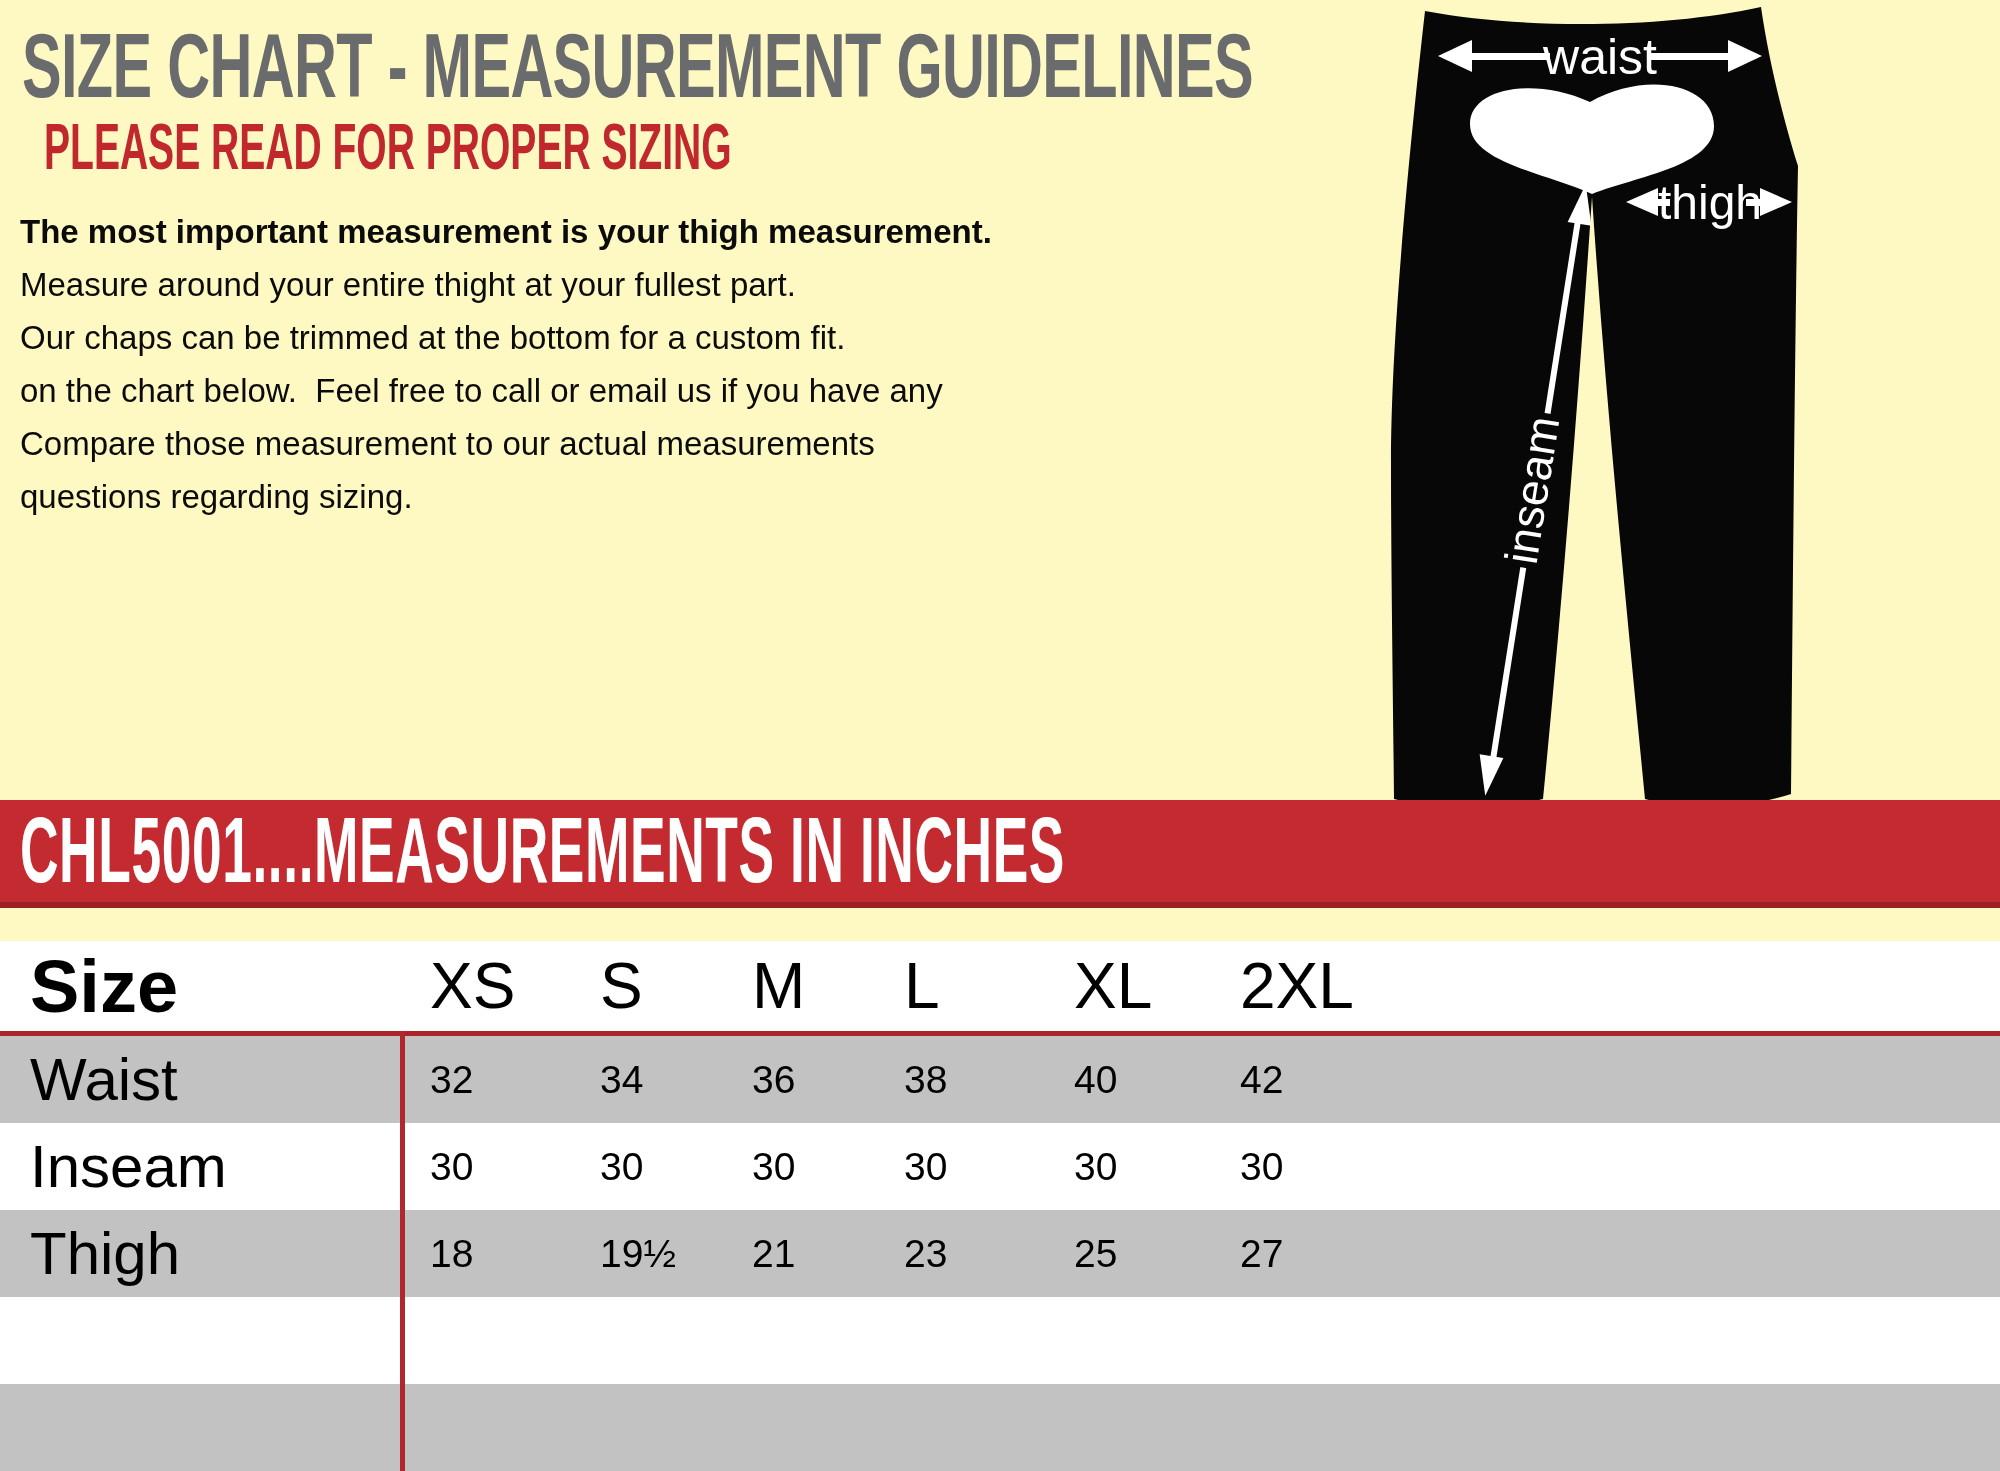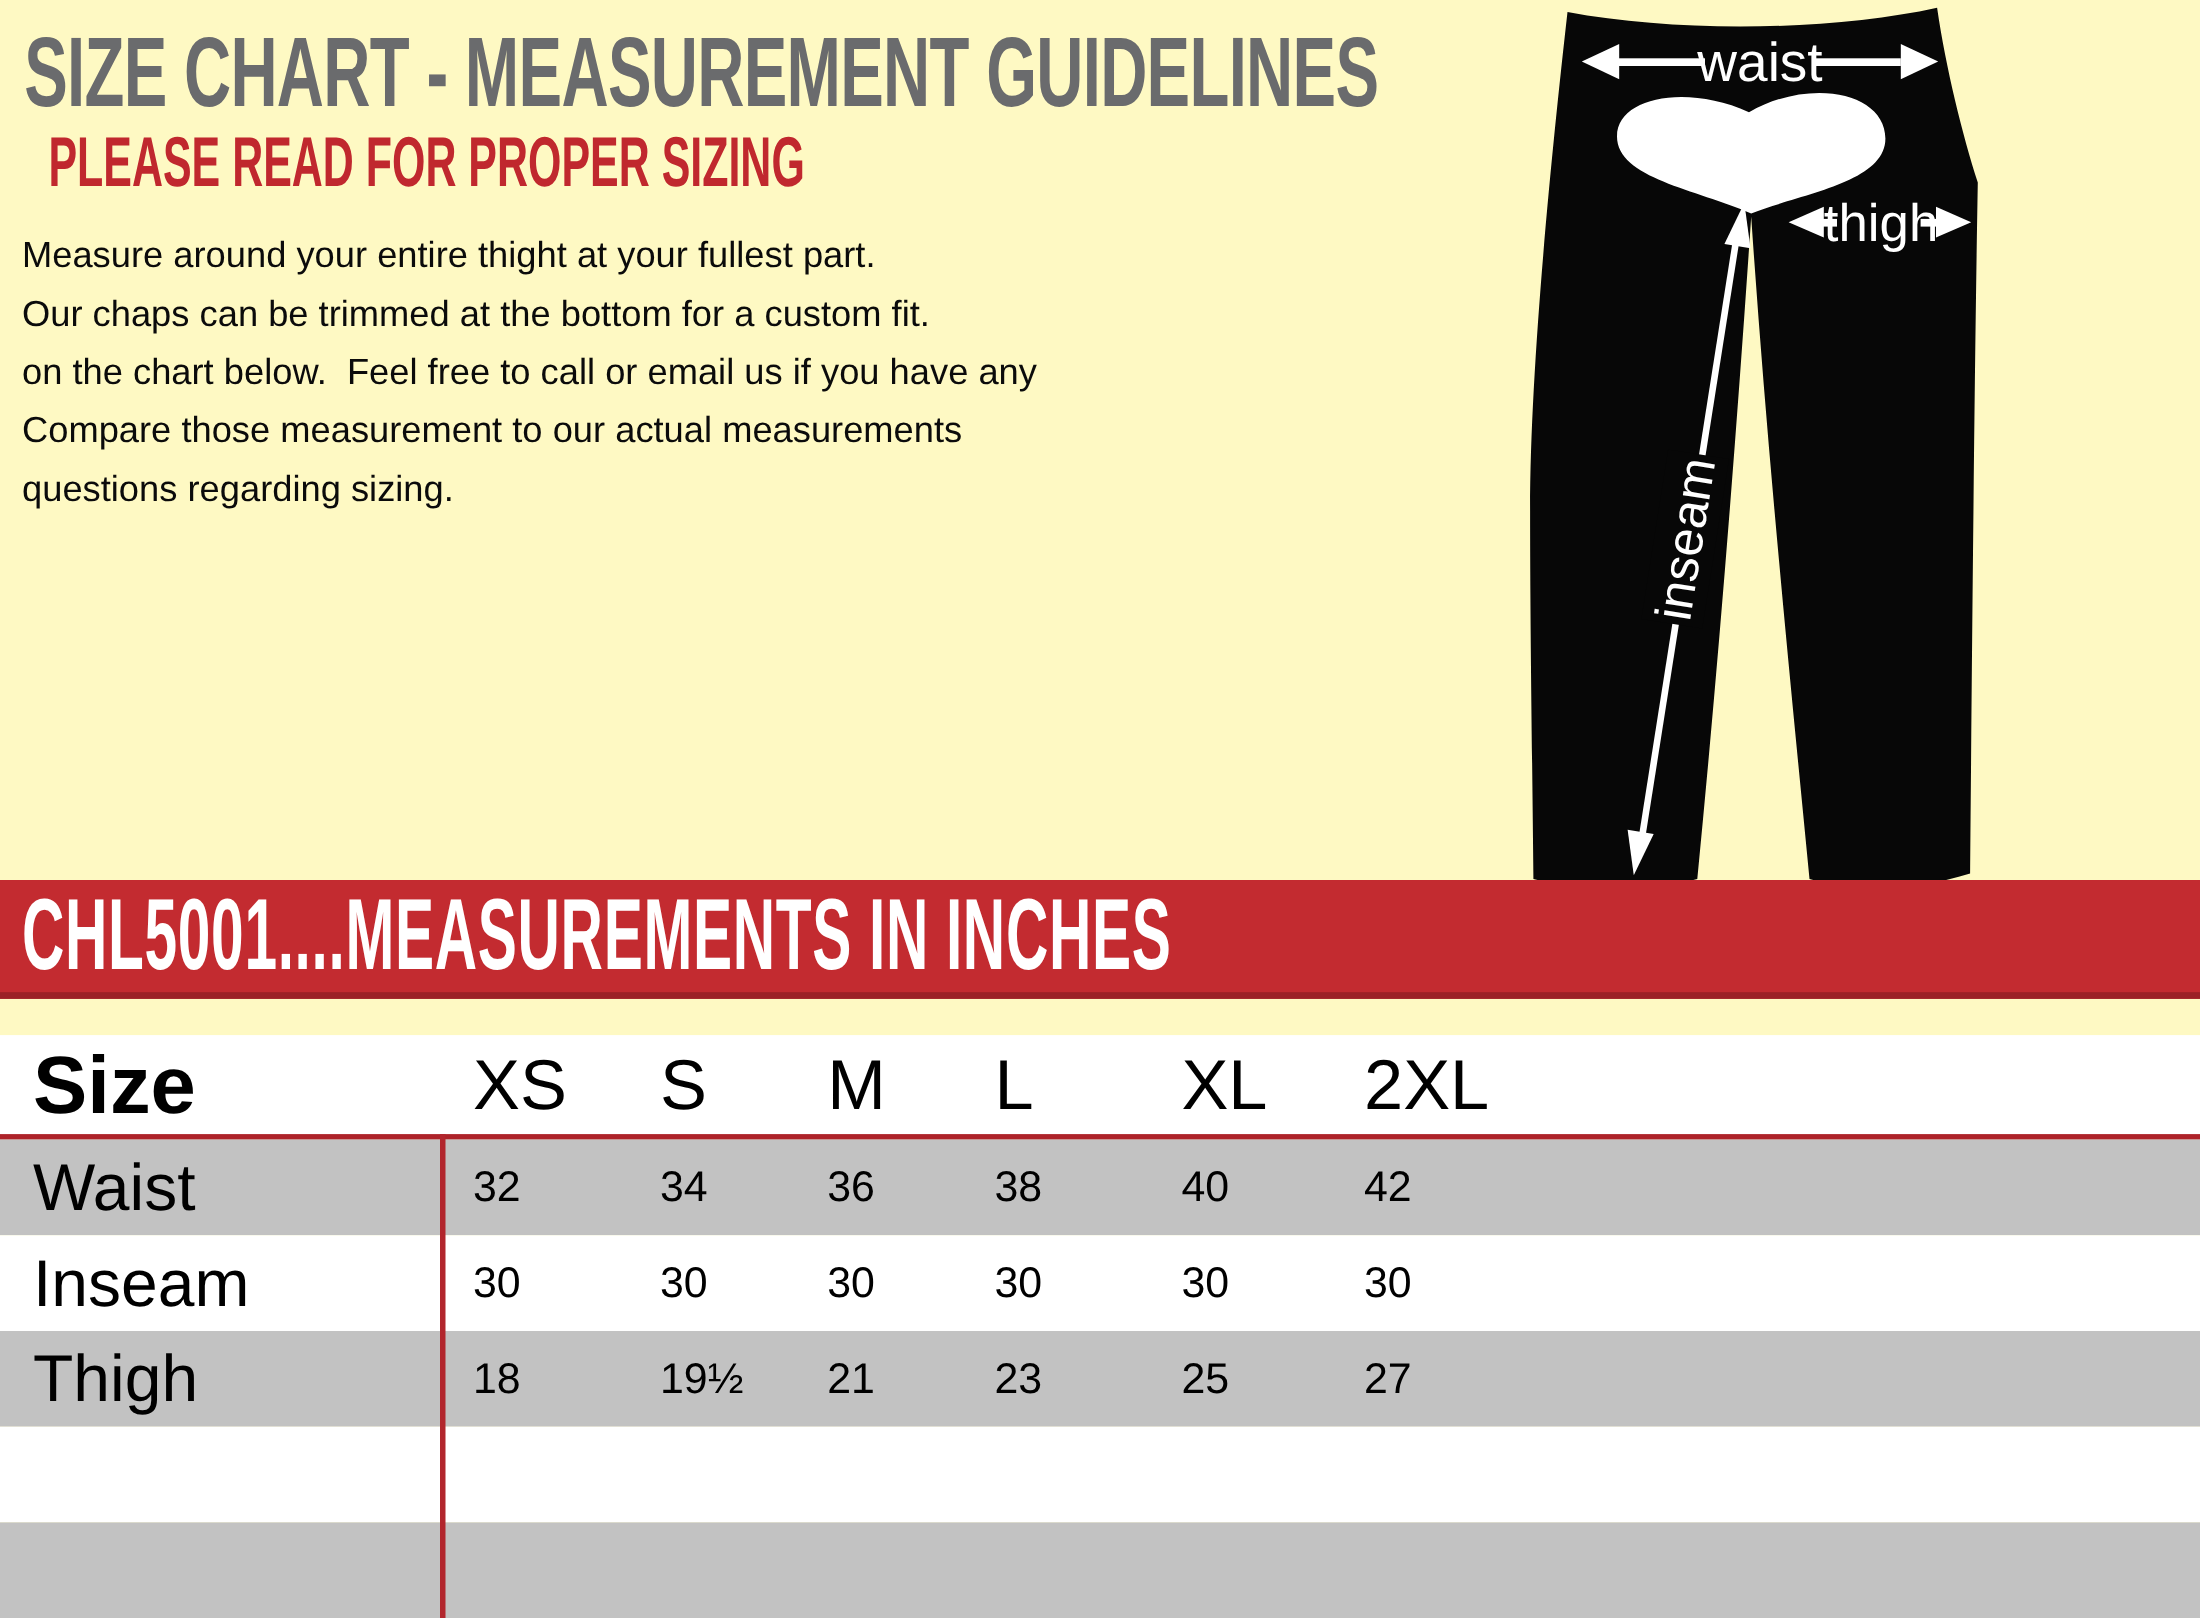--- a/index.html
+++ b/index.html
@@ -61,20 +61,21 @@
 
 <div class="page">
 
   <div class="title-wrap">
     <span class="condensed">SIZE CHART - MEASUREMENT GUIDELINES</span>
   </div>
   <div class="subtitle-wrap">
     <span class="condensed">PLEASE READ FOR PROPER SIZING</span>
   </div>
   <div class="paragraph">
+    <div class="para-line bold">The most important measurement is your thigh measurement.</div>
     <div class="para-line">Measure around your entire thight at your fullest part.</div>
     <div class="para-line">Our chaps can be trimmed at the bottom for a custom fit.</div>
     <div class="para-line">on the chart below.  Feel free to call or email us if you have any</div>
     <div class="para-line">Compare those measurement to our actual measurements</div>
     <div class="para-line">questions regarding sizing.</div>
   </div>
 
   <div class="figure">
     <svg viewBox="0 0 432 828" xmlns="http://www.w3.org/2000/svg">
 

